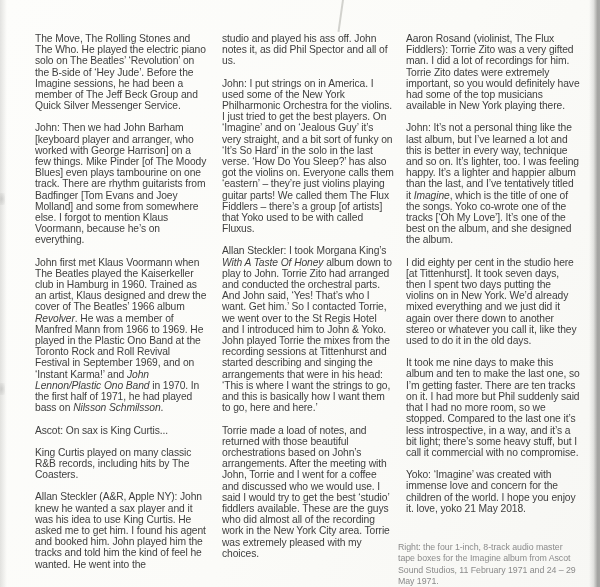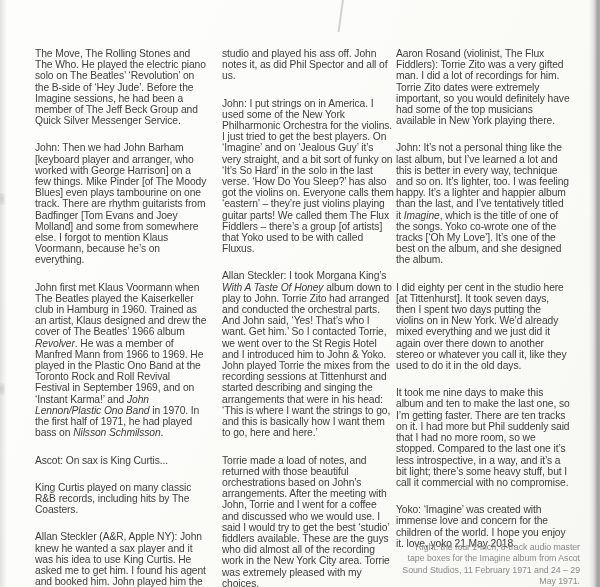--- a/index.html
+++ b/index.html
@@ -22,35 +22,35 @@
   .col {
     position: absolute;
     top: 32px;
     width: 172px;
     font-size: 10.3px;
     line-height: 11.2px;
     letter-spacing: -0.1px;
     color: #3e3e3e;
     text-align: left;
   }
-  .col p { margin: 16px 0 11px 0; }
+  .col p { margin: 1px 0 11px 0; }
   .col p i { font-style: italic; }
   .col-1 { left: 35px; }
   .col-2 { left: 222px; }
-  .col-3 { left: 396px; width: 174px; }
+  .col-3 { left: 406px; width: 174px; }
   .caption {
     position: absolute;
     left: 398px;
     top: 533px;
     width: 182px;
     font-size: 8.8px;
     line-height: 11.4px;
     letter-spacing: -0.05px;
     color: #8a8a8a;
-    text-align: right;
+    text-align: left;
   }
   .edge-right {
     position: absolute;
     right: 0; top: 0; bottom: 0;
     width: 11px;
     background: linear-gradient(to right,
       rgba(148,148,146,0) 0%,
       rgba(148,148,146,0.22) 40%,
       rgba(122,122,120,0.68) 78%,
       rgba(138,138,136,0.75) 100%);

